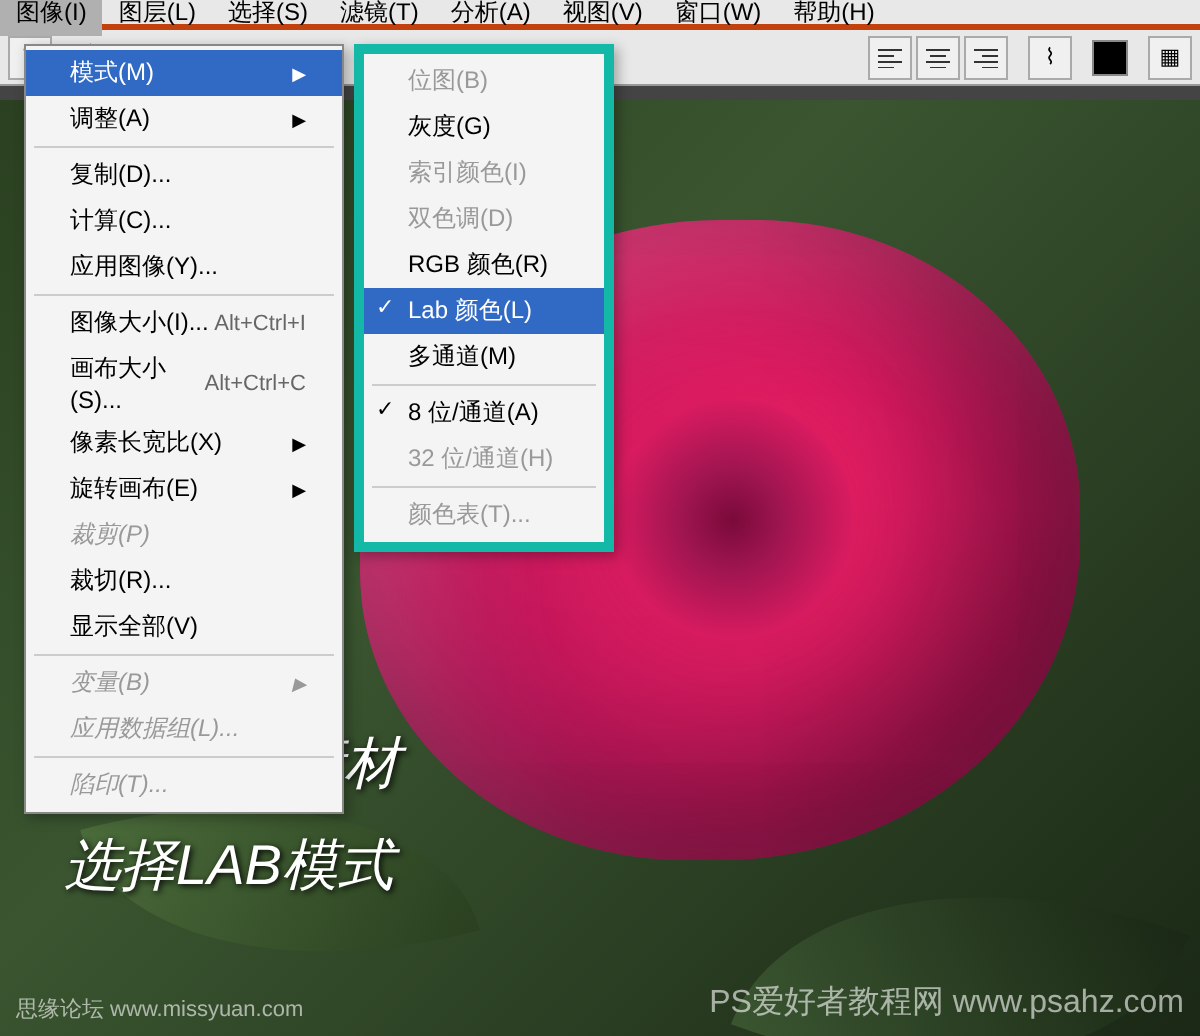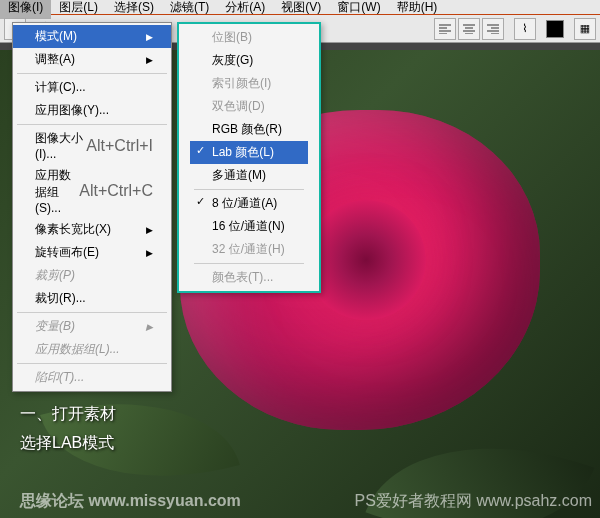--- a/index.html
+++ b/index.html
@@ -1,18 +1,18 @@
 <!DOCTYPE html>
 <html><head>
 <meta charset="utf-8">
 <style>
 * { margin: 0; padding: 0; box-sizing: border-box; font-family: "Microsoft YaHei", SimSun, sans-serif; }
 body { width: 600px; height: 518px; overflow: hidden; background: #444; position: relative; }
 
-.menubar { background: #e8e8e8; height: 15px; display: flex; align-items: center; font-size: 12px; border-bottom: 1px solid #c2410c; }
+.menubar { background: #e8e8e8; height: 15px; display: flex; align-items: center; font-size: 12px; border-bottom: 3px solid #c2410c; }
 .menubar .mitem { padding: 3px 8px; cursor: pointer; }
 .menubar .mitem.active { background: #b0b0b0; }
 
 .toolbar { background: #e8e8e8; height: 28px; display: flex; align-items: center; padding: 0 4px; gap: 2px; border-bottom: 1px solid #999; }
 .toolbar .tbtn { width: 22px; height: 22px; border: 1px solid #aaa; background: #f0f0f0; display: flex; align-items: center; justify-content: center; font-size: 11px; }
 .toolbar .spacer { width: 6px; }
 .toolbar .swatch { width: 18px; height: 18px; border: 1px solid #888; }
 
 .canvas { position: absolute; top: 50px; left: 0; right: 0; bottom: 0; background: linear-gradient(135deg, #2a4020 0%, #3a5530 40%, #1a2815 100%); overflow: hidden; }
 .rose {
@@ -24,33 +24,33 @@
 }
 .rose::before {
   content: ''; position: absolute; top: 28%; left: 35%; width: 120px; height: 120px;
   background: radial-gradient(circle, #7a0a3a 0%, #a01550 30%, #d81b60 70%);
   border-radius: 50%;
   box-shadow: 0 0 40px rgba(200,30,90,0.6);
 }
 .leaf1 { position: absolute; top: 340px; left: 50px; width: 180px; height: 100px; background: linear-gradient(135deg, #4a6b3a, #2a4020); border-radius: 0 100% 0 100%; transform: rotate(-15deg); }
 .leaf2 { position: absolute; top: 380px; left: 380px; width: 200px; height: 120px; background: linear-gradient(45deg, #3a5530, #1a2815); border-radius: 100% 0 100% 0; transform: rotate(20deg); }
 
-.caption { position: absolute; left: 20px; bottom: 60px; color: #fff; font-size: 16px; font-family: KaiTi, serif; text-shadow: 1px 1px 3px #000; line-height: 1.8; }
-.wm-left { position: absolute; left: 20px; bottom: 6px; color: rgba(255,255,255,0.6); font-size: 16px; font-weight: bold; }
+.caption { position: absolute; left: 32px; bottom: 60px; color: #fff; font-size: 28px; font-style: italic; font-family: KaiTi, serif; text-shadow: 1px 1px 3px #000; line-height: 1.8; }
+.wm-left { position: absolute; left: 8px; bottom: 6px; color: rgba(255,255,255,0.6); font-size: 11px; }
 .wm-right { position: absolute; right: 8px; bottom: 6px; color: rgba(255,255,255,0.6); font-size: 16px; }
 
 .dropdown { position: absolute; top: 22px; left: 12px; width: 160px; background: #f4f4f4; border: 1px solid #888; box-shadow: 2px 2px 6px rgba(0,0,0,0.3); font-size: 12px; padding: 2px 0; }
 .dd-item { padding: 3px 18px 3px 22px; display: flex; justify-content: space-between; align-items: center; cursor: default; position: relative; }
 .dd-item.hl { background: #316ac5; color: #fff; }
 .dd-item.disabled { color: #999; font-style: italic; }
 .dd-item .arrow { font-size: 9px; }
 .dd-sep { height: 1px; background: #ccc; margin: 2px 4px; }
-.dd-item .shortcut { color: #666; font-size: 16px; }
+.dd-item .shortcut { color: #666; font-size: 11px; }
 
-.submenu { position: absolute; top: 22px; left: 177px; width: 144px; background: #f4f4f4; border: 2px solid #14b8a6; box-shadow: 2px 2px 6px rgba(0,0,0,0.3); font-size: 12px; padding: 2px 11px; }
+.submenu { position: absolute; top: 22px; left: 177px; width: 130px; background: #f4f4f4; border: 5px solid #14b8a6; box-shadow: 2px 2px 6px rgba(0,0,0,0.3); font-size: 12px; padding: 2px 0; }
 .sm-item { padding: 3px 10px 3px 22px; cursor: default; position: relative; }
 .sm-item.hl { background: #316ac5; color: #fff; }
 .sm-item.disabled { color: #999; }
 .sm-sep { height: 1px; background: #ccc; margin: 2px 4px; }
 .sm-item .check { position: absolute; left: 6px; top: 3px; font-size: 11px; }
 </style>
 </head>
 <body>
 
 <div class="menubar">
@@ -108,47 +108,53 @@
     <div class="dd-item hl">
       <span>模式(M)</span>
       <span class="arrow">▶</span>
     </div>
     <div class="dd-item">
       <span>调整(A)</span>
       <span class="arrow">▶</span>
     </div>
     <div class="dd-sep"></div>
     <div class="dd-item">
+      <span>复制(D)...</span>
+    </div>
+    <div class="dd-item">
       <span>计算(C)...</span>
     </div>
     <div class="dd-item">
       <span>应用图像(Y)...</span>
     </div>
     <div class="dd-sep"></div>
     <div class="dd-item">
       <span>图像大小(I)...</span>
       <span class="shortcut">Alt+Ctrl+I</span>
     </div>
     <div class="dd-item">
-      <span>应用数据组(S)...</span>
+      <span>画布大小(S)...</span>
       <span class="shortcut">Alt+Ctrl+C</span>
     </div>
     <div class="dd-item">
       <span>像素长宽比(X)</span>
       <span class="arrow">▶</span>
     </div>
     <div class="dd-item">
       <span>旋转画布(E)</span>
       <span class="arrow">▶</span>
     </div>
     <div class="dd-item disabled">
       <span>裁剪(P)</span>
     </div>
     <div class="dd-item">
       <span>裁切(R)...</span>
+    </div>
+    <div class="dd-item">
+      <span>显示全部(V)</span>
     </div>
     <div class="dd-sep"></div>
     <div class="dd-item disabled">
       <span>变量(B)</span>
       <span class="arrow">▶</span>
     </div>
     <div class="dd-item disabled">
       <span>应用数据组(L)...</span>
     </div>
     <div class="dd-sep"></div>
@@ -159,17 +165,16 @@
 <div class="submenu" id="submenu">
     <div class="sm-item disabled"><span>位图(B)</span></div>
     <div class="sm-item"><span>灰度(G)</span></div>
     <div class="sm-item disabled"><span>索引颜色(I)</span></div>
     <div class="sm-item disabled"><span>双色调(D)</span></div>
     <div class="sm-item"><span>RGB 颜色(R)</span></div>
     <div class="sm-item hl"><span class="check">✓</span><span>Lab 颜色(L)</span></div>
     <div class="sm-item"><span>多通道(M)</span></div>
     <div class="sm-sep"></div>
     <div class="sm-item"><span class="check">✓</span><span>8 位/通道(A)</span></div>
-    <div class="sm-item"><span>16 位/通道(N)</span></div>
     <div class="sm-item disabled"><span>32 位/通道(H)</span></div>
     <div class="sm-sep"></div>
     <div class="sm-item disabled"><span>颜色表(T)...</span></div>
   </div>
 
 </body></html>

